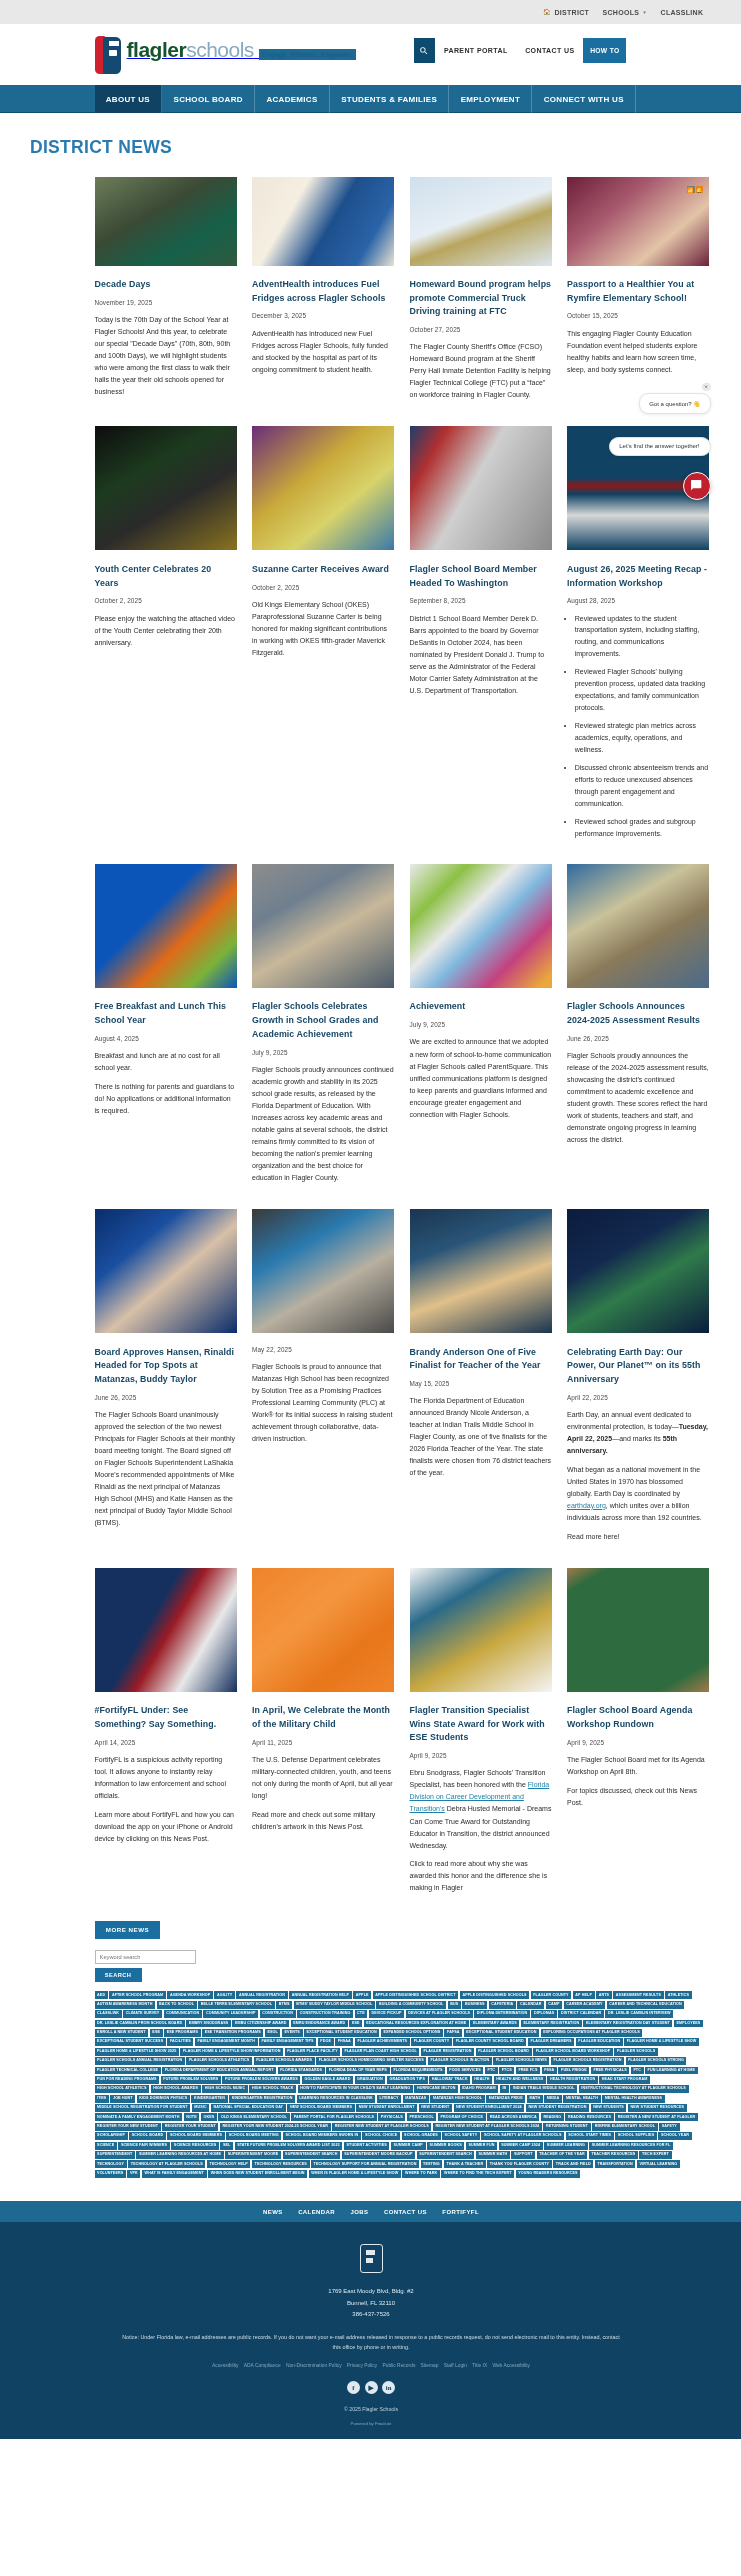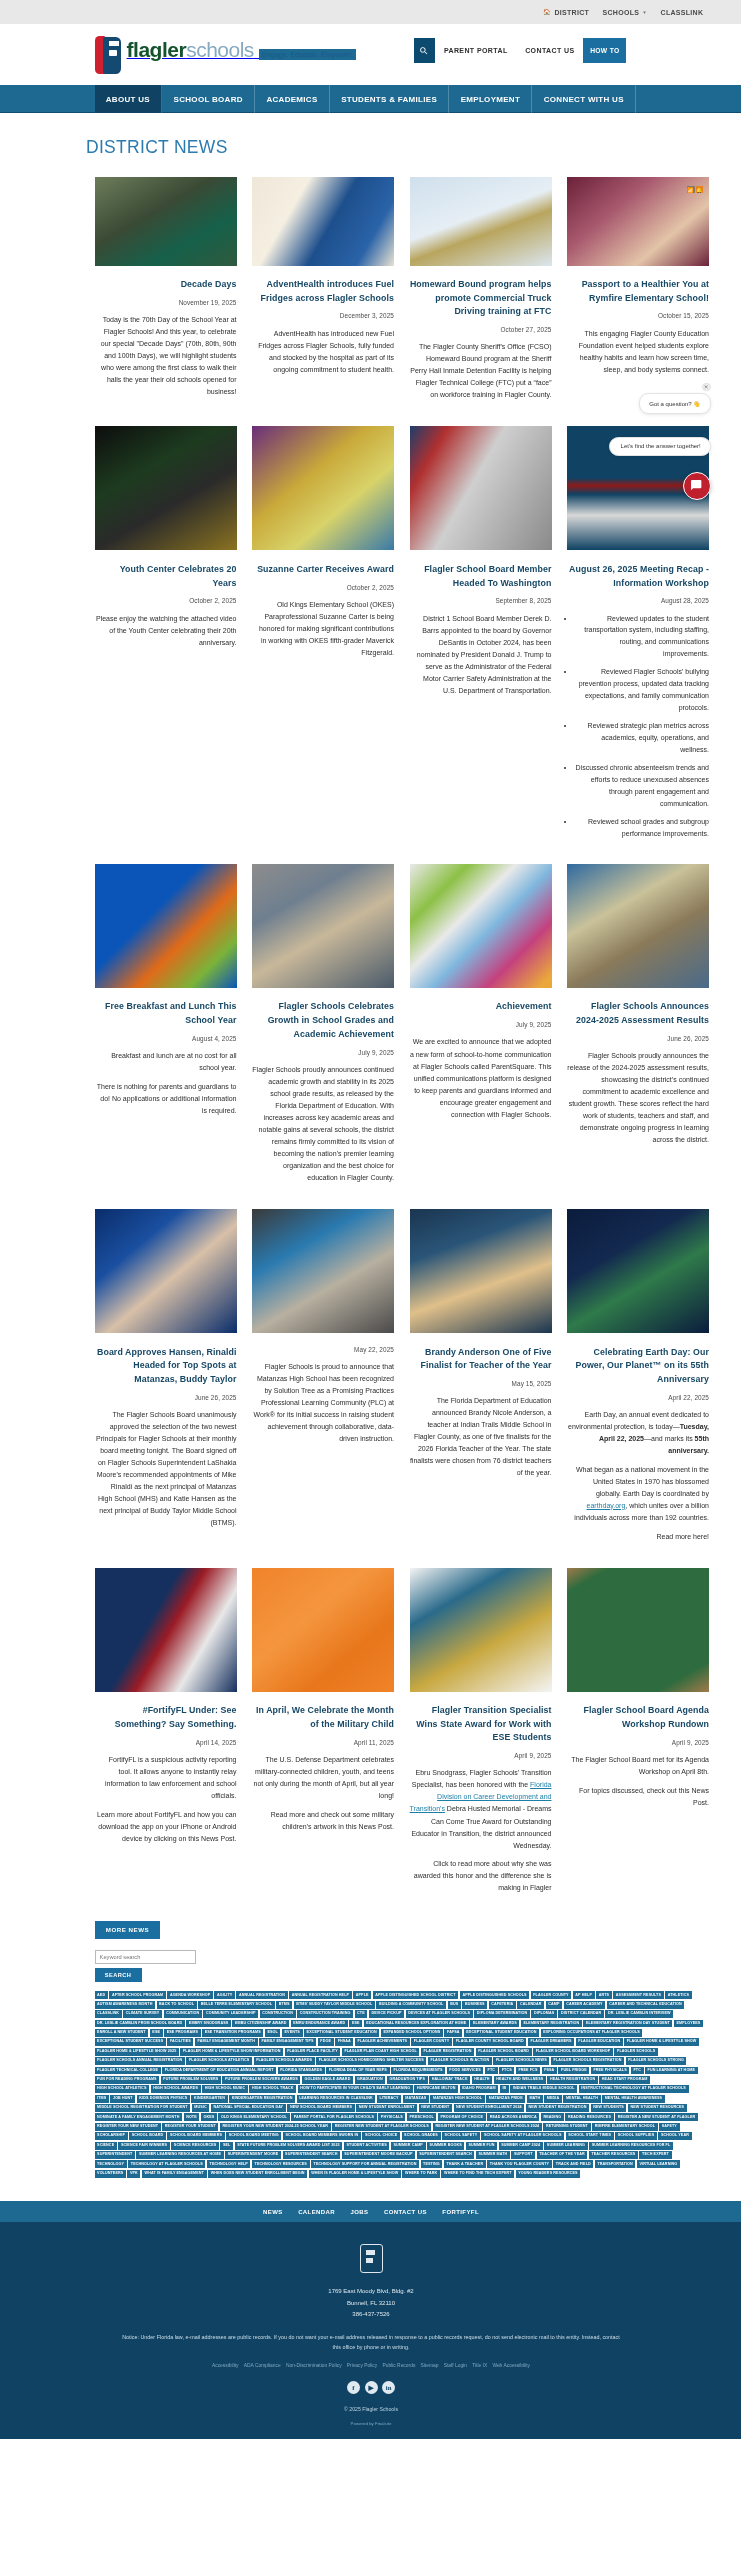--- a/index.html
+++ b/index.html
@@ -121,27 +121,27 @@
     letter-spacing: 0.3px; text-decoration: none;
     border-right: 0.5px solid rgba(255,255,255,.22);
     white-space: nowrap;
   }
   .nav-item.active { background: #0f4263; }
 
   
   .page-title {
     color: #2b7bb0;
     font-size: 17.5px;
-    font-weight: 400;
+    font-weight: 700;
     letter-spacing: 0.3px;
-    margin: 24px 0 0 86px;
-  }
-
-  
-  .news-section { width: 675px; margin: 0 auto; padding-left: 61px; text-align: right; }
+    margin: 24px 0 0 30px;
+  }
+
+  
+  .news-section { width: 675px; margin: 0 auto; padding-left: 61px; }
   .news-row { display: flex; gap: 15.5px; margin-top: 18.5px; align-items: flex-start; }
   .news-card { width: 142px; }
   .card-img {
     width: 142px; height: 89px;
     background-size: cover; background-position: center;
     display: block; margin-bottom: 12.4px;
   }
   .card-img.tall { height: 124px; }
   .card-title {
     font-size: 8.8px; font-weight: 700;

